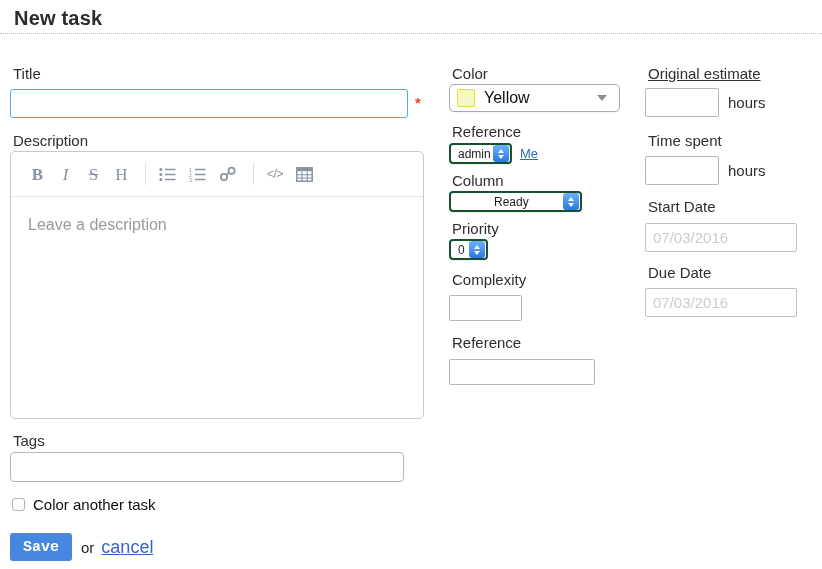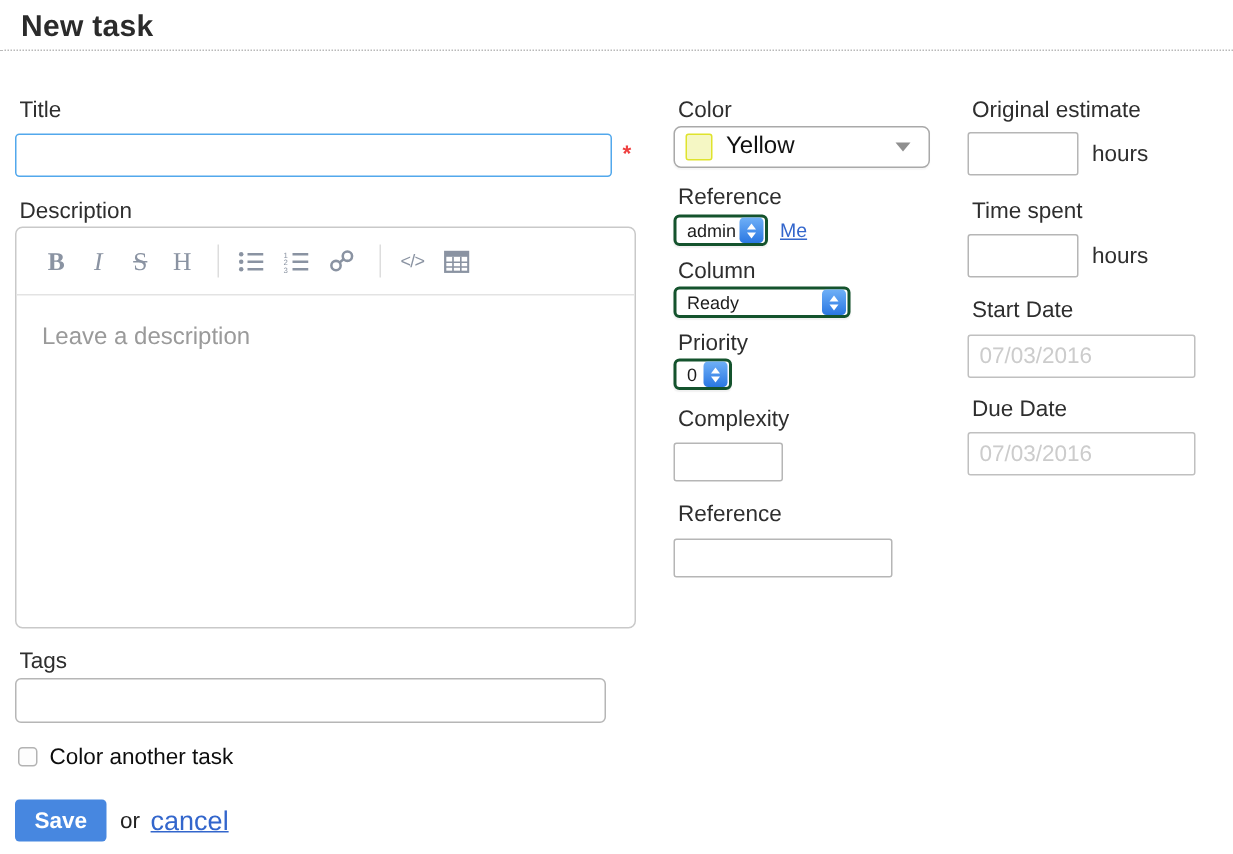--- a/index.html
+++ b/index.html
@@ -42,51 +42,51 @@
   .editor-ph { font-size:16px; color:#9a9a9a; }
 
   .tags-label { margin-top:12px; }
   .tags-input { margin-top:2px; width:394px; height:30px; border-radius:4px; }
 
   .checkbox-row { margin-top:13px; display:flex; align-items:center; height:18px; }
   .checkbox { width:13px; height:13px; border:1px solid #b3b3b3; border-radius:3px; background:#fdfdfd; margin:0 8px 0 2px; cursor:pointer; }
   .checkbox-label { font-size:15px; color:#0d0d0d; }
 
   .actions { margin-top:20px; display:flex; align-items:center; }
-  .save-btn { border:none; border-radius:3px; color:#fff; font-size:15px; font-weight:bold; padding:5px 13px; height:28px; cursor:pointer; font-family:Liberation Sans, sans-serif; }
+  .save-btn { border:none; border-radius:3px; color:#fff; font-size:15px; font-weight:bold; padding:5px 13px; height:28px; cursor:pointer; font-family:Liberation Mono, monospace; }
   .or-text { font-size:15px; color:#222; margin:0 7px 0 9px; }
   .link { font-size:18px; text-decoration:underline; cursor:pointer; }
 
   
   .color-label { margin-top:7px; }
   .dropdown { margin-top:1px; width:171px; height:28px; border:1px solid #a9a9a9; border-radius:5px; background:#fff; display:flex; align-items:center; box-shadow:0 1px 1px rgba(0,0,0,0.04); cursor:pointer; }
   .swatch { width:18px; height:18px; border:1px solid #dfe32d; border-radius:2px; margin-left:7px; }
   .dropdown-text { font-size:16px; color:#111; margin-left:9px; flex:1; }
   .dd-arrow { width:0; height:0; border-left:5px solid transparent; border-right:5px solid transparent; border-top:6px solid #8f8f8f; margin-right:12px; }
 
   .assignee-label { margin-top:10px; }
   .assignee-row { margin-top:2px; display:flex; align-items:center; }
   .sel { display:inline-flex; align-items:center; height:21px; border:2px solid #14532d; border-radius:4px; background:#fff; box-shadow:0 1px 1px rgba(0,0,0,0.06); cursor:pointer; }
   .sel-text { font-size:12px; color:#1c1c1c; padding-left:7px; flex:1; }
   .stepper { width:16px; height:17px; border-radius:3px; margin:0 1px 0 2px; display:flex; flex-direction:column; align-items:center; justify-content:center; flex:none; }
   .chev-up { width:0; height:0; border-left:3px solid transparent; border-right:3px solid transparent; border-bottom:4px solid #fff; margin-bottom:2px; }
   .chev-down { width:0; height:0; border-left:3px solid transparent; border-right:3px solid transparent; border-top:4px solid #fff; }
   .sel-assignee { width:63px; }
   .me-link { font-size:13px; margin-left:8px; }
   .column-label { margin-top:7px; }
-  .sel-column { margin-top:1px; width:118px; }
+  .sel-column { margin-top:1px; width:133px;padding-left:36px; }
   .priority-label { margin-top:7px; }
   .sel-priority { margin-top:1px; width:39px; }
   .complexity-label { margin-top:10px; }
   .complexity-input { margin-top:6px; width:73px; height:26px; }
   .reference-label { margin-top:12px; }
   .reference-input { margin-top:7px; width:146px; height:26px; }
 
   
-  .oe-label { margin-top:7px; }
+  .oe-label { margin-top:7px;text-decoration:underline; }
   .hours-row { display:flex; align-items:center; }
   .oe-row { margin-top:5px; }
   .hours-input { width:74px; height:29px; }
   .hours-text { font-size:15px; color:#2e2e2e; margin-left:9px; }
   .ts-label { margin-top:14px; }
   .ts-row { margin-top:6px; }
   .sd-label { margin-top:12px; }
   .sd-input { margin-top:7px; width:152px; height:29px; border-color:#c0c0c0; }
   .dd-label { margin-top:11px; }
   .dd-input { margin-top:6px; width:152px; height:29px; border-color:#c0c0c0; }

